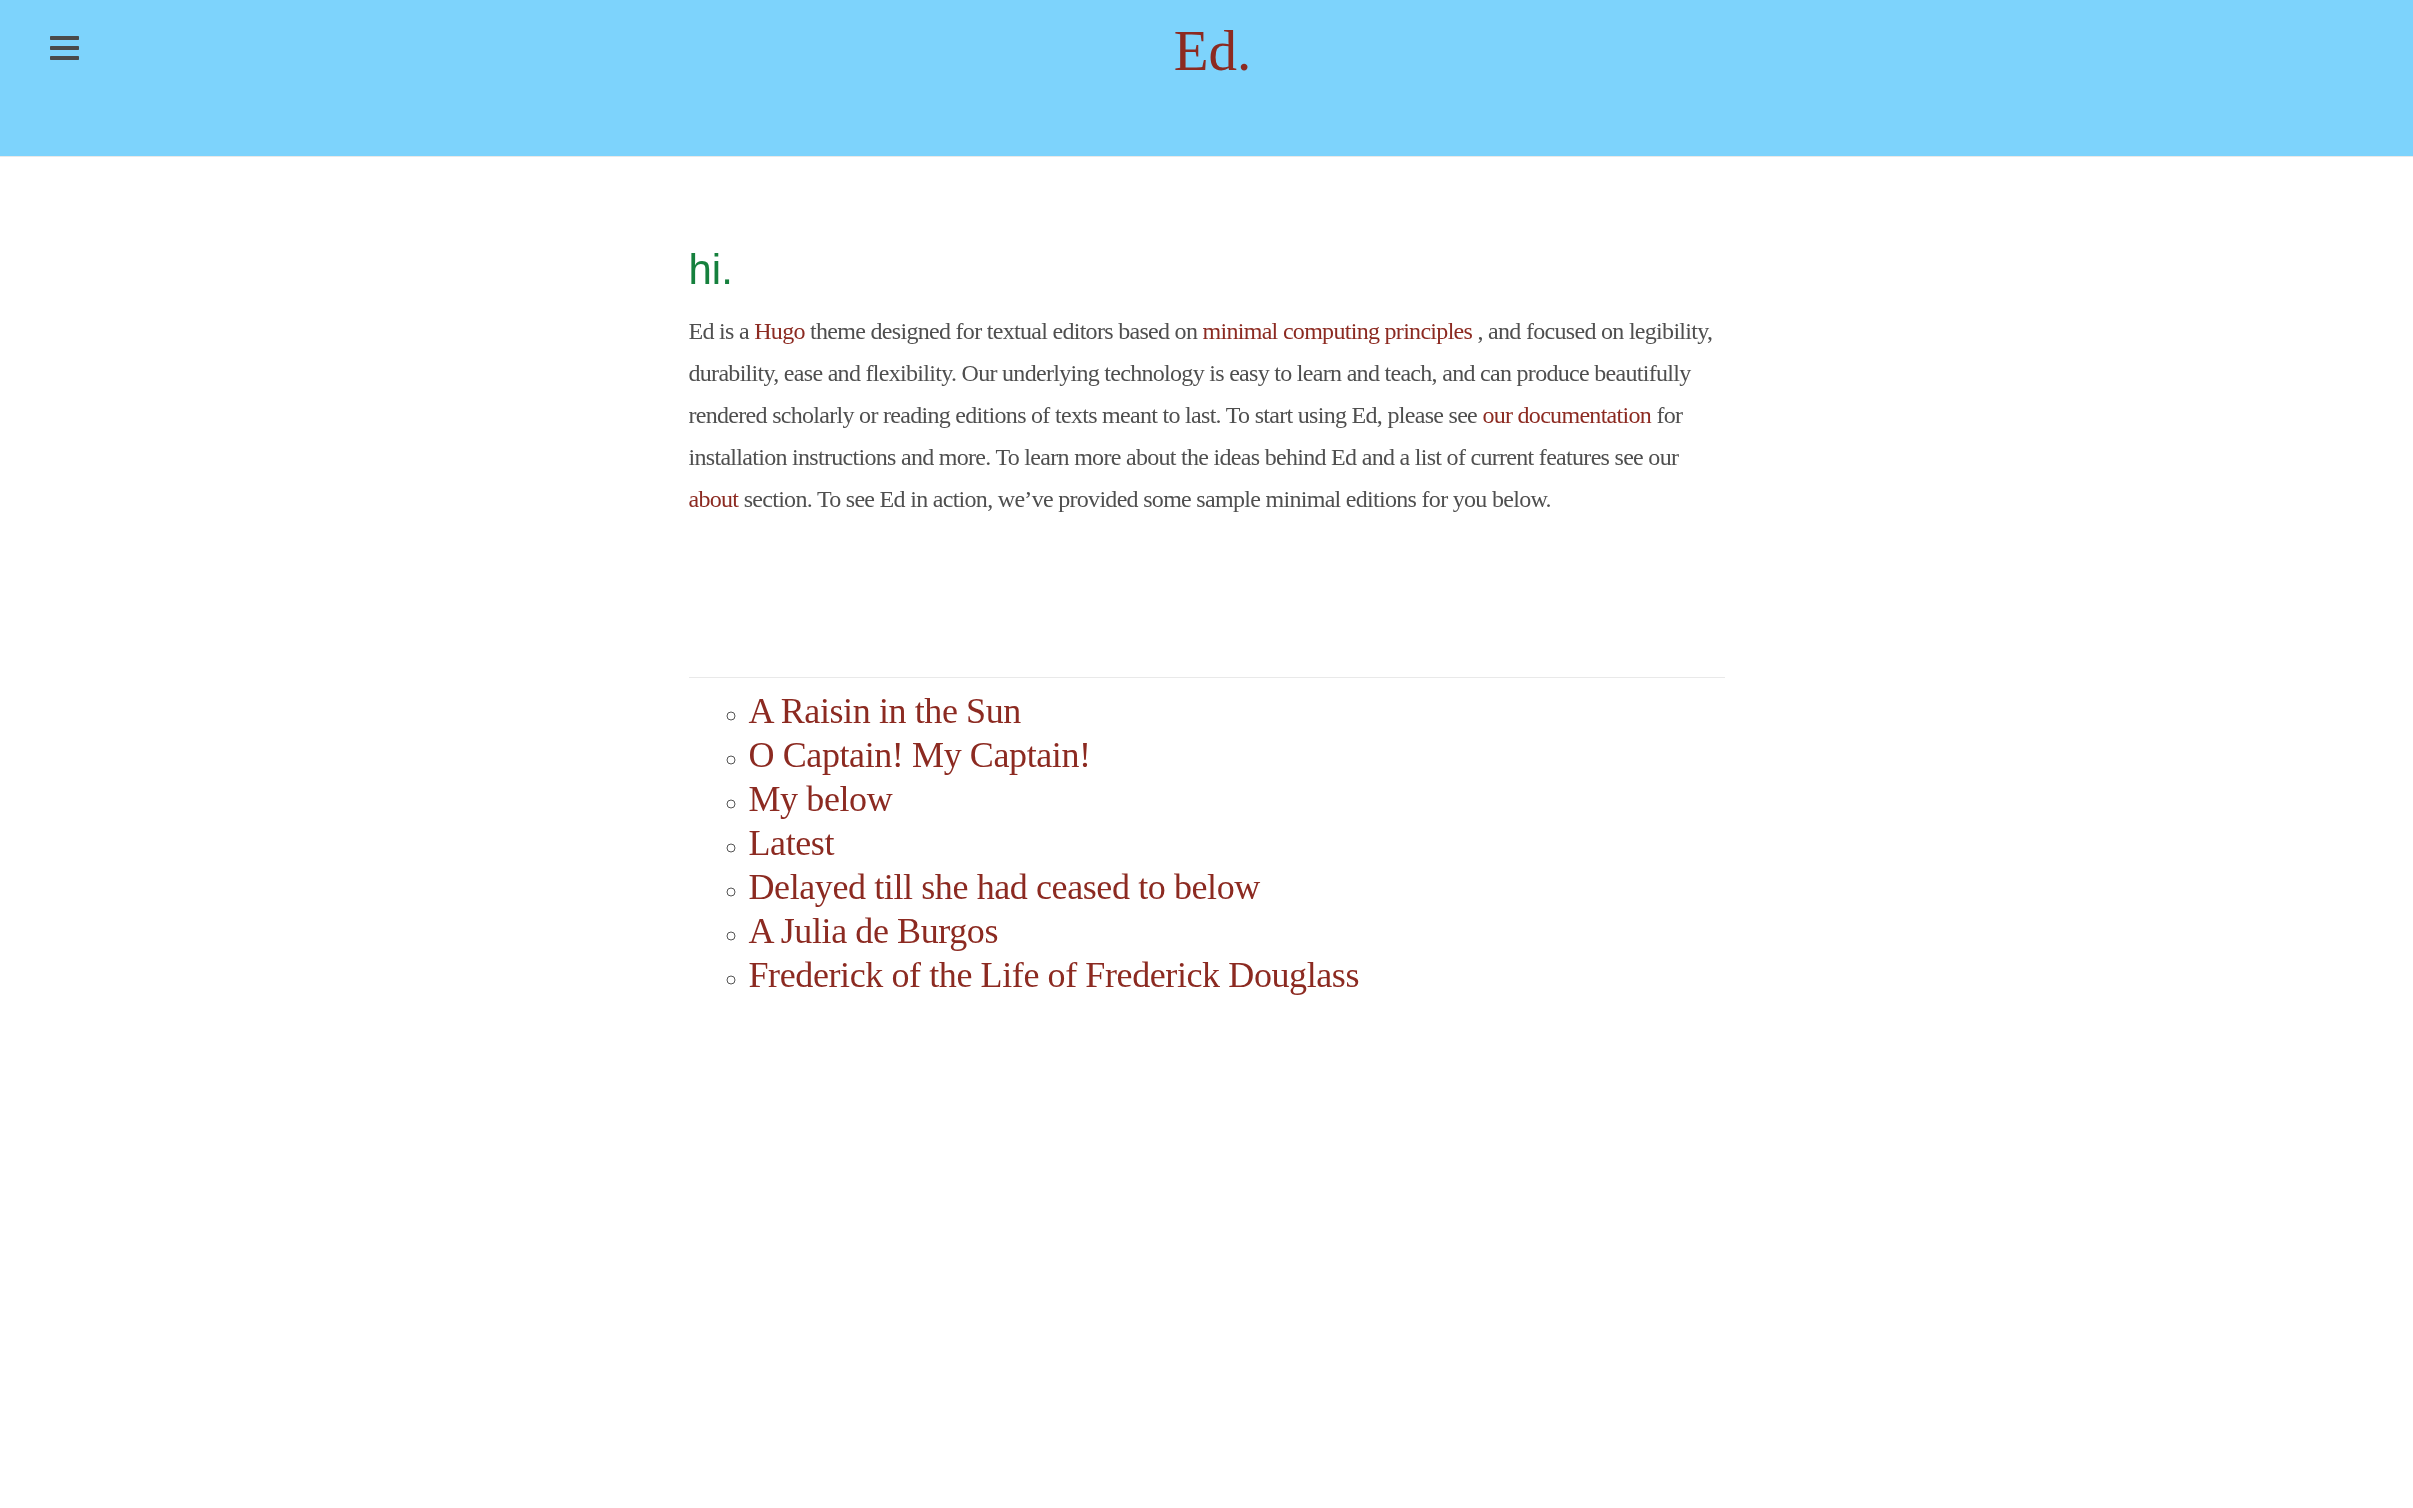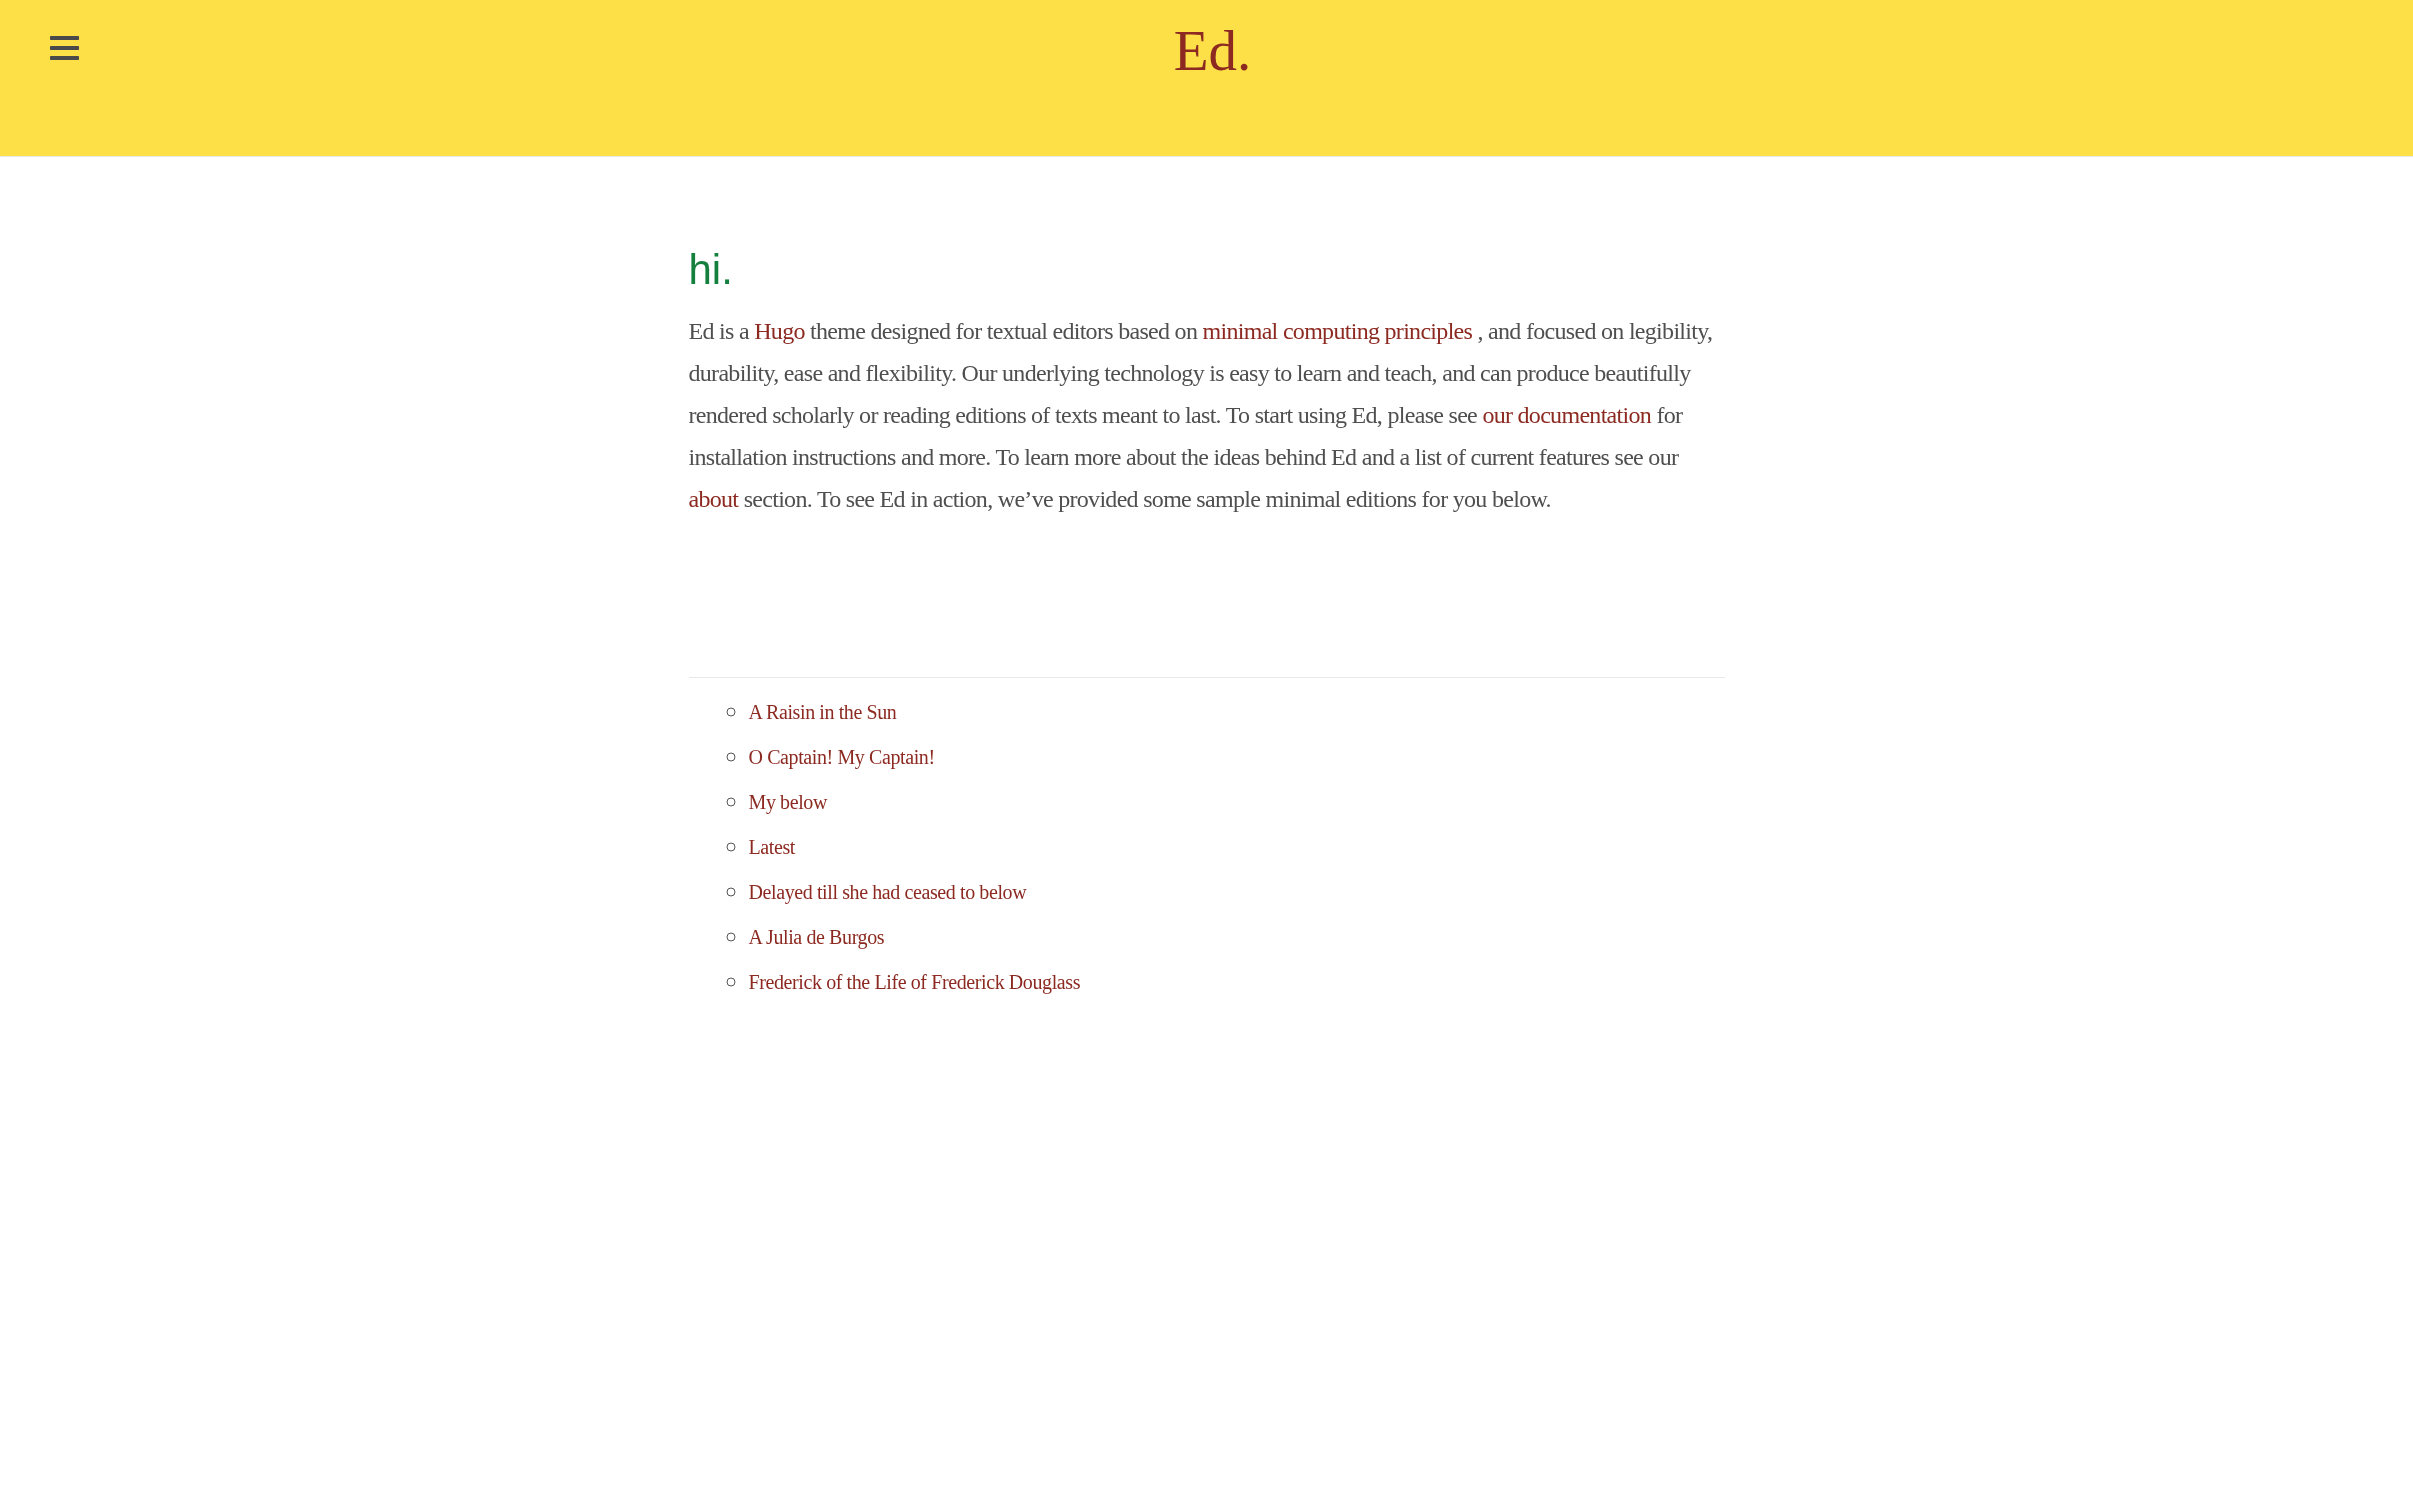--- a/index.html
+++ b/index.html
@@ -14,21 +14,21 @@
     overflow: hidden;
     font-family: "Liberation Serif", serif;
   }
 
   
   .site-header {
     box-sizing: border-box;
     width: 100%;
     height: 157px;
     padding-top: 21.5px;
-    background: #fde047;
+    background: #7dd3fc;
     border-bottom: 1.4px solid #e9e9e9;
     text-align: center;
     position: relative;
     padding-left: 12px;
   }
   .menu-button {
     position: absolute;
     left: 50px;
     top: 36px;
     width: 29px;
@@ -105,21 +105,21 @@
     line-height: 47px;
     color: #474747;
   }
   .pub-list {
     margin: 11.5px 0 0 0;
     padding: 0 0 0 60px;
     list-style-type: circle;
     list-style-position: outside;
   }
   .pub-list li {
-    font-size: 20px;
+    font-size: 36px;
     line-height: 44px;
     letter-spacing: -0.4px;
     color: #555555;
   }
   .pub-list li::marker {
     color: #555555;
     font-size: 26px;
   }
   .pub-list a {
     color: #8c2a21;

